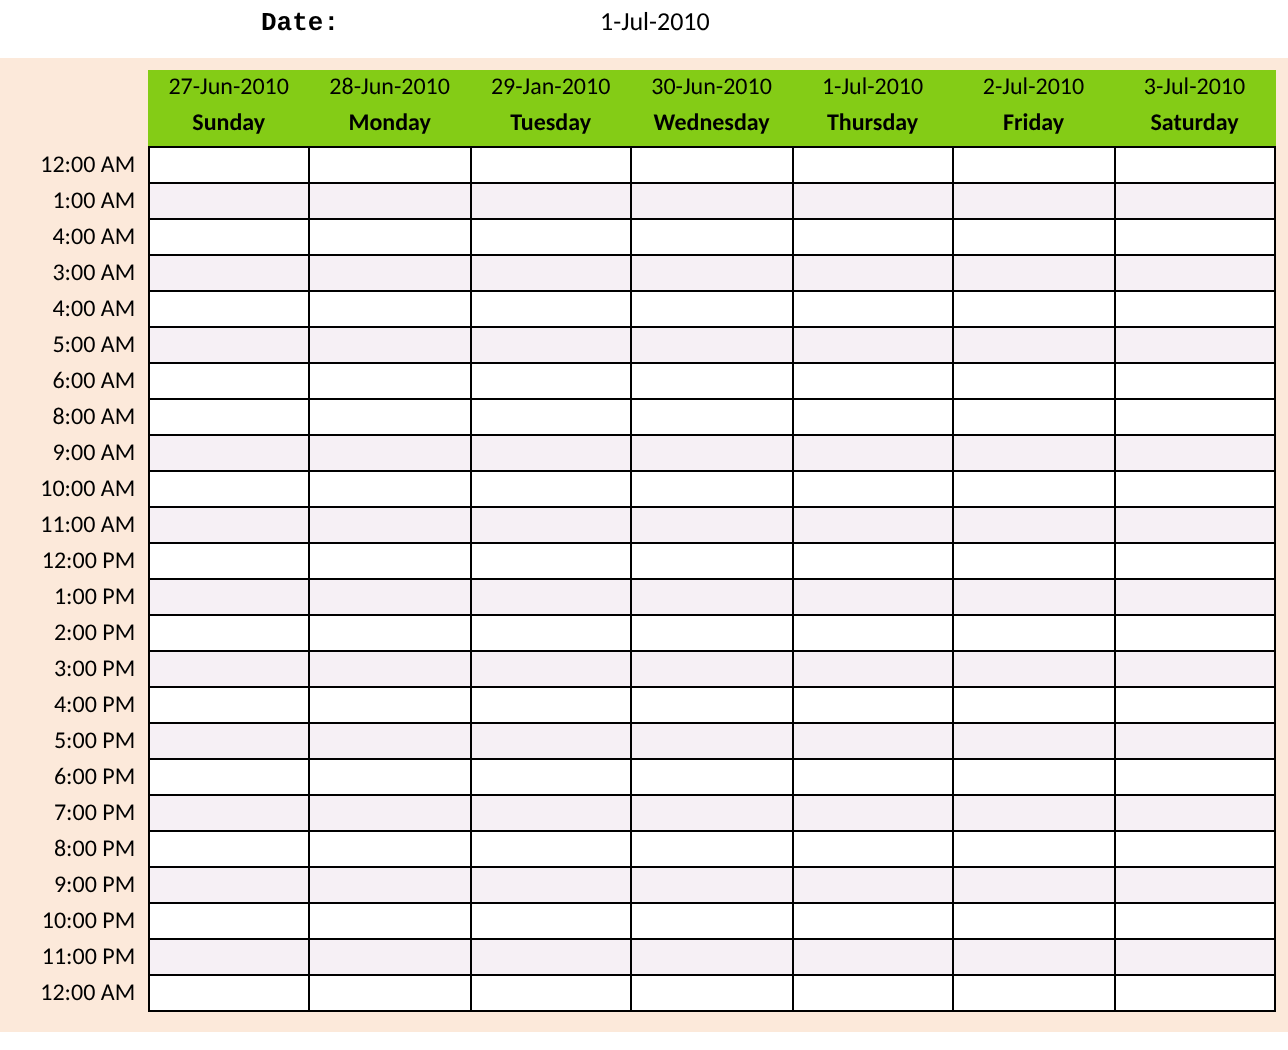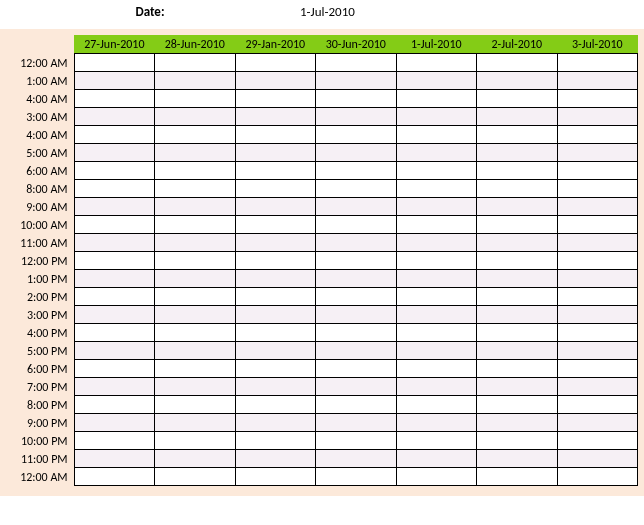--- a/index.html
+++ b/index.html
@@ -13,20 +13,21 @@
   }
   .top-row {
     display: flex;
     padding: 4px 0 10px 0;
   }
   .top-label {
     width: 300px;
     text-align: center;
     font-weight: bold;
     font-size: 13px;
+    font-family: Liberation Mono, monospace;
   }
   .top-value {
     width: 120px;
     text-align: left;
     font-size: 13px;
   }
   .sheet {
     background: #fce9da;
     padding: 6px 6px 10px 6px;
   }
@@ -83,20 +84,30 @@
       <tr class="dates" id="row-dates">
           <th class="timecol"></th>
           <th>27-Jun-2010</th>
           <th>28-Jun-2010</th>
           <th>29-Jan-2010</th>
           <th>30-Jun-2010</th>
           <th>1-Jul-2010</th>
           <th>2-Jul-2010</th>
           <th>3-Jul-2010</th>
         </tr>
+      <tr class="daynames" id="row-days">
+          <th class="timecol"></th>
+          <th>Sunday</th>
+          <th>Monday</th>
+          <th>Tuesday</th>
+          <th>Wednesday</th>
+          <th>Thursday</th>
+          <th>Friday</th>
+          <th>Saturday</th>
+        </tr>
     </thead>
     <tbody id="tbody">
         <tr class="plain">
           <td class="timecol">12:00 AM</td>
           <td class="slot"></td>
           <td class="slot"></td>
           <td class="slot"></td>
           <td class="slot"></td>
           <td class="slot"></td>
           <td class="slot"></td>

